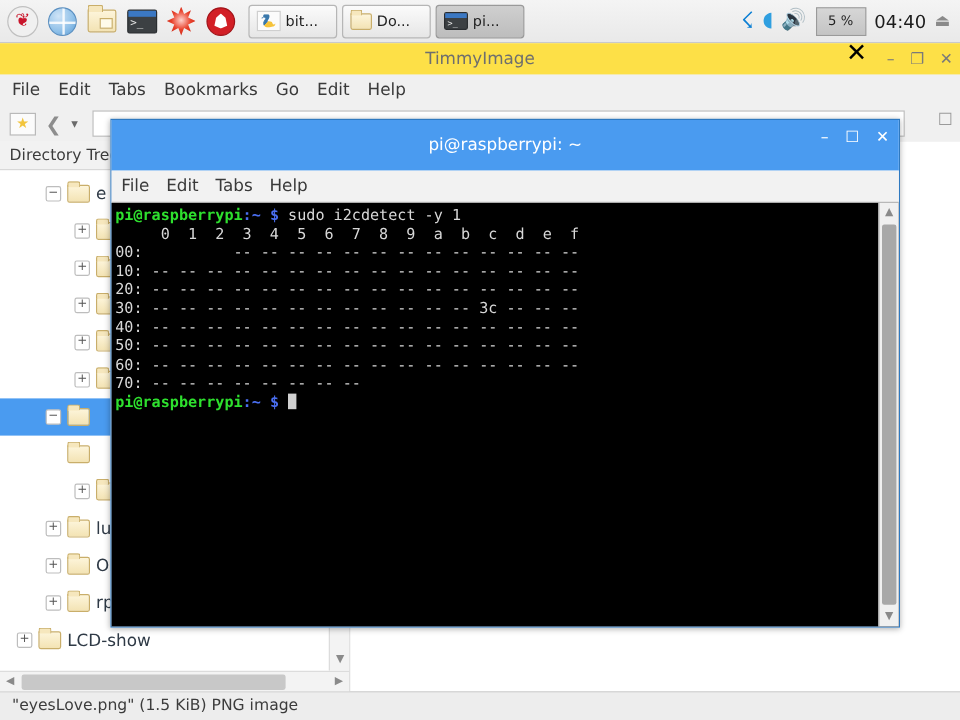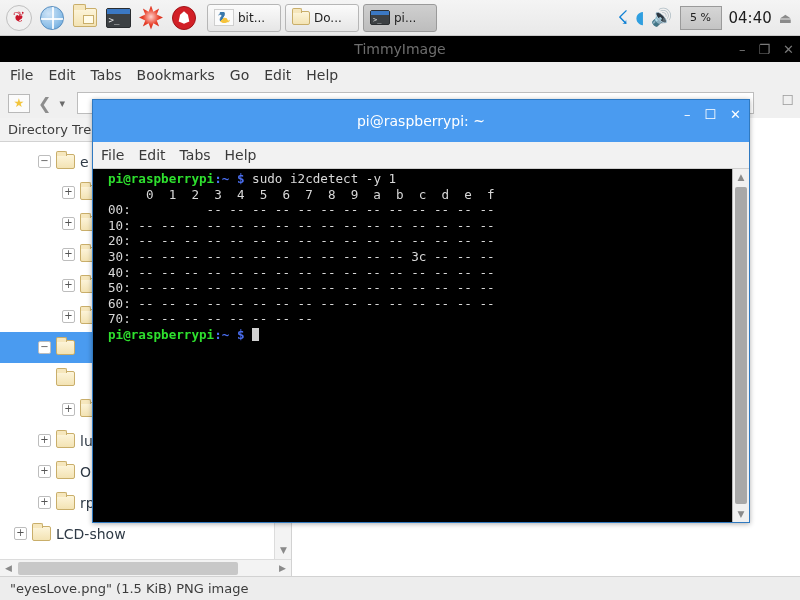--- a/index.html
+++ b/index.html
@@ -120,21 +120,21 @@
   .clock { font-size: 15px; color: #1c1c1c; }
   .eject { color: #8a8a8a; font-size: 14px; line-height: 1; }
 
   
   .fm {
     position: absolute; left: 0; top: 36px; width: 800px; height: 564px;
     background: #f0f0f0; display: flex; flex-direction: column;
   }
   .fm-title {
     height: 26px; position: relative; display: flex; align-items: center;
-    justify-content: center; background: #000000;
+    justify-content: center; background: #fde047;
   }
   .fm-title .t { font-size: 14px; color: #6e6e6e; }
   .fm-wctl {
     position: absolute; right: 6px; top: 0; height: 26px;
     display: flex; align-items: center; gap: 13px; color: #7a7a7a; font-size: 13px;
   }
   .cursor-x {
     position: absolute; left: 705px; top: 34px; font-size: 21px; color: #000;
     font-weight: bold; line-height: 1; z-index: 60;
   }
@@ -239,21 +239,21 @@
     position: absolute; right: 8px; top: 0; height: 29px;
     display: flex; align-items: center; gap: 14px; color: #ffffff; font-size: 13px;
   }
   .term-menu {
     height: 27px; background: #f2f2f2; border-bottom: 1px solid #cfcfcf;
     display: flex; align-items: center; gap: 14px; padding-left: 8px;
     font-size: 14px; color: #3a3a3a;
   }
   .term-body { flex: 1; display: flex; background: #000000; min-height: 0; }
   .term-screen {
-    flex: 1; padding: 2px 0 0 15px; overflow: hidden;
+    flex: 1; padding: 2px 0 0 3px; overflow: hidden;
     font-family: "DejaVu Sans Mono", "Liberation Mono", monospace;
     font-size: 12.6px; line-height: 15.6px; color: #d8d8d8;
     white-space: pre;
   }
   .g { color: #2ee02e; font-weight: bold; }
   .b { color: #4a6ef0; font-weight: bold; }
   .w { color: #d8d8d8; }
   .cur {
     display: inline-block; width: 7px; height: 13px;
     background: #d0d0d0; vertical-align: -2px;

